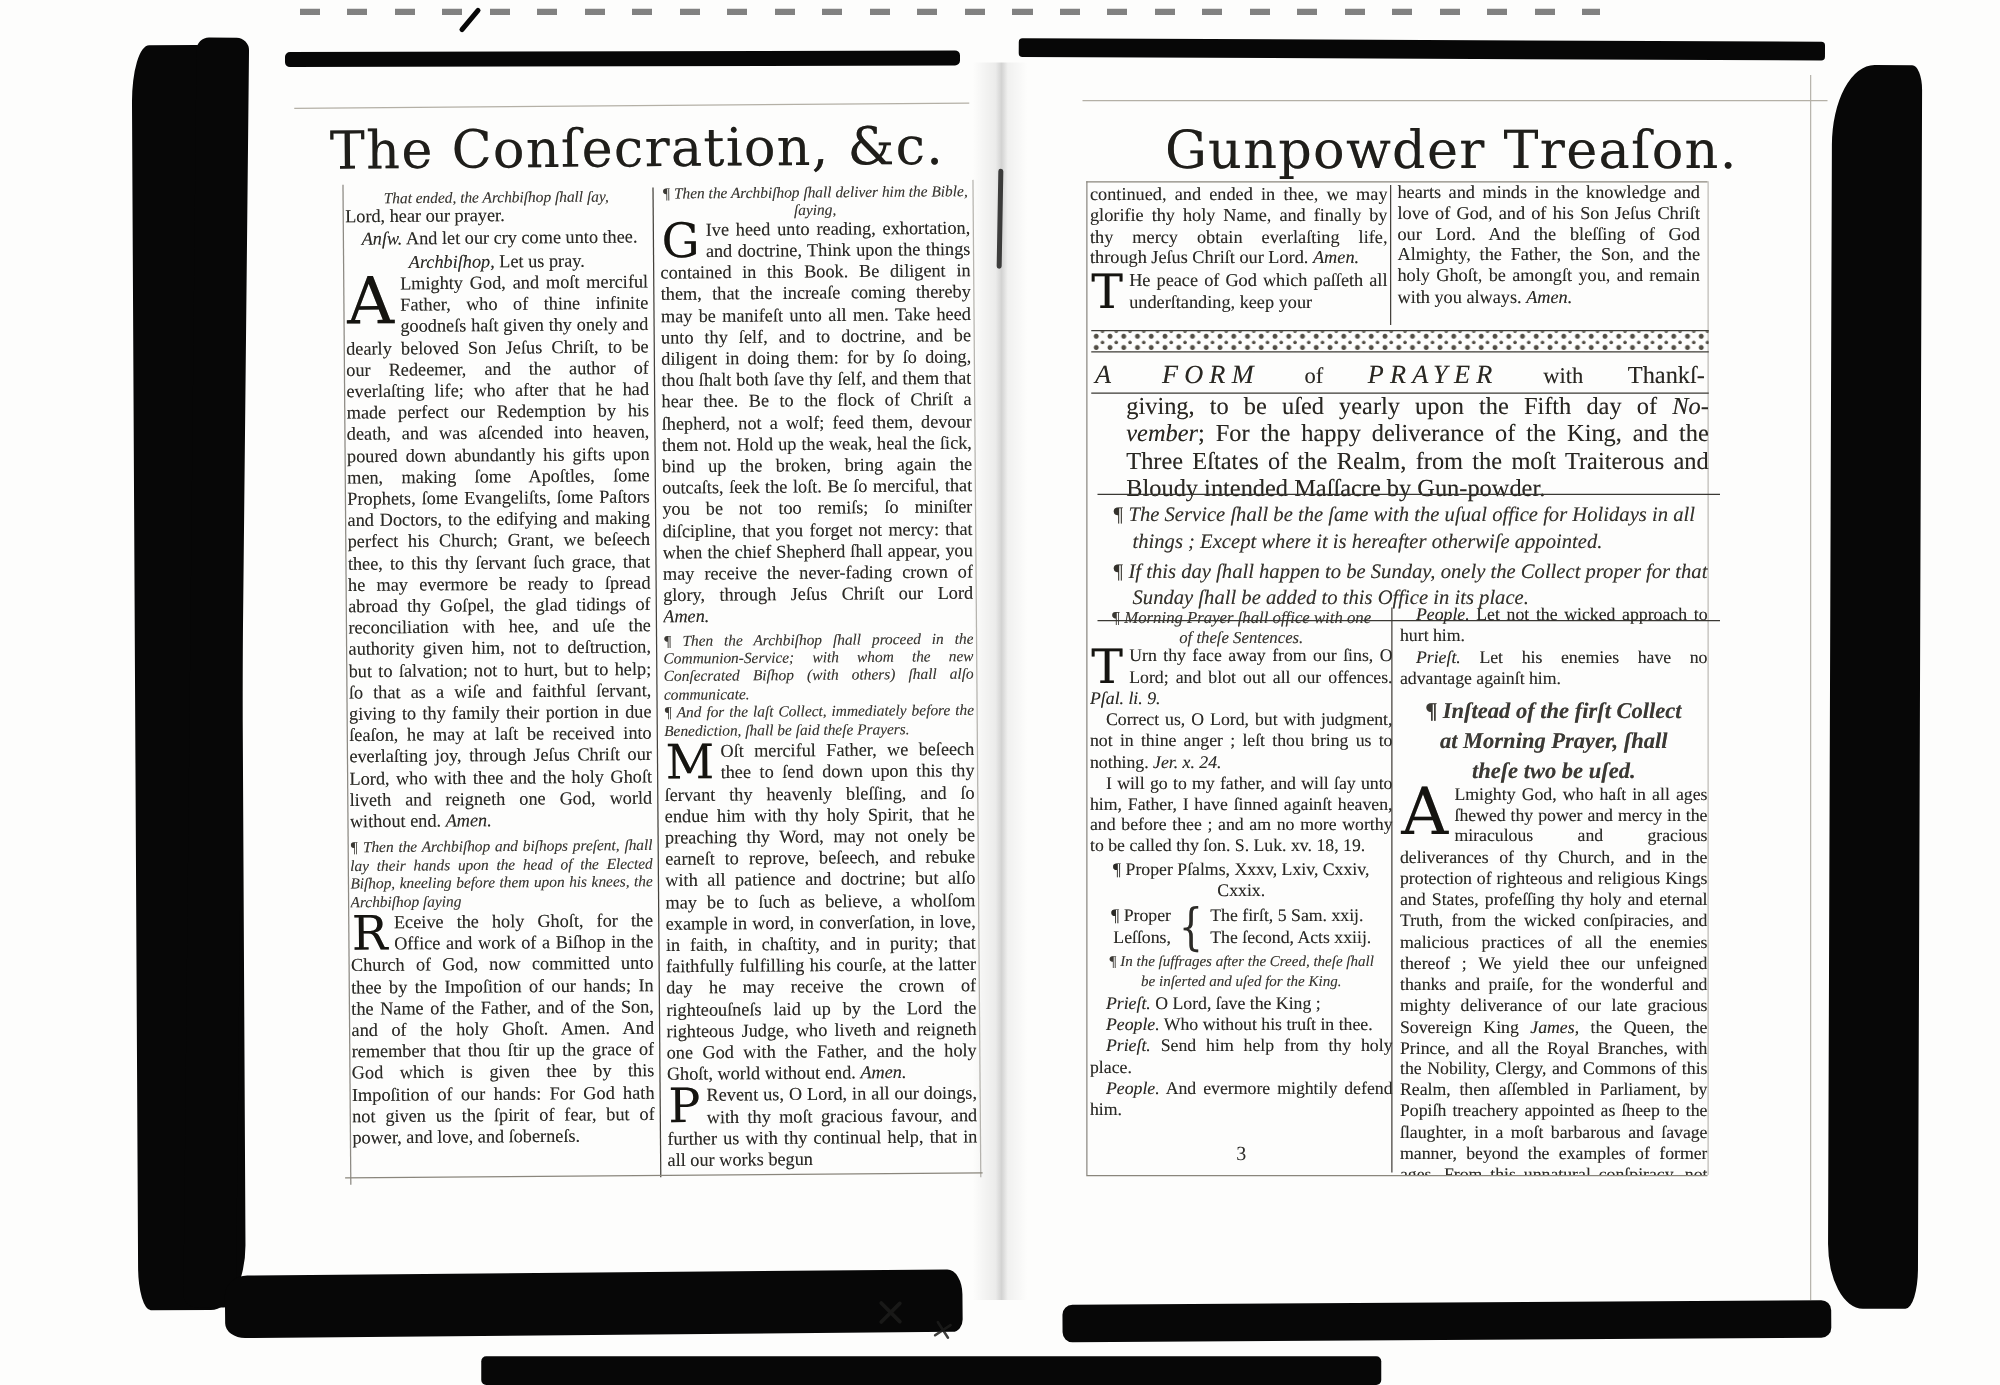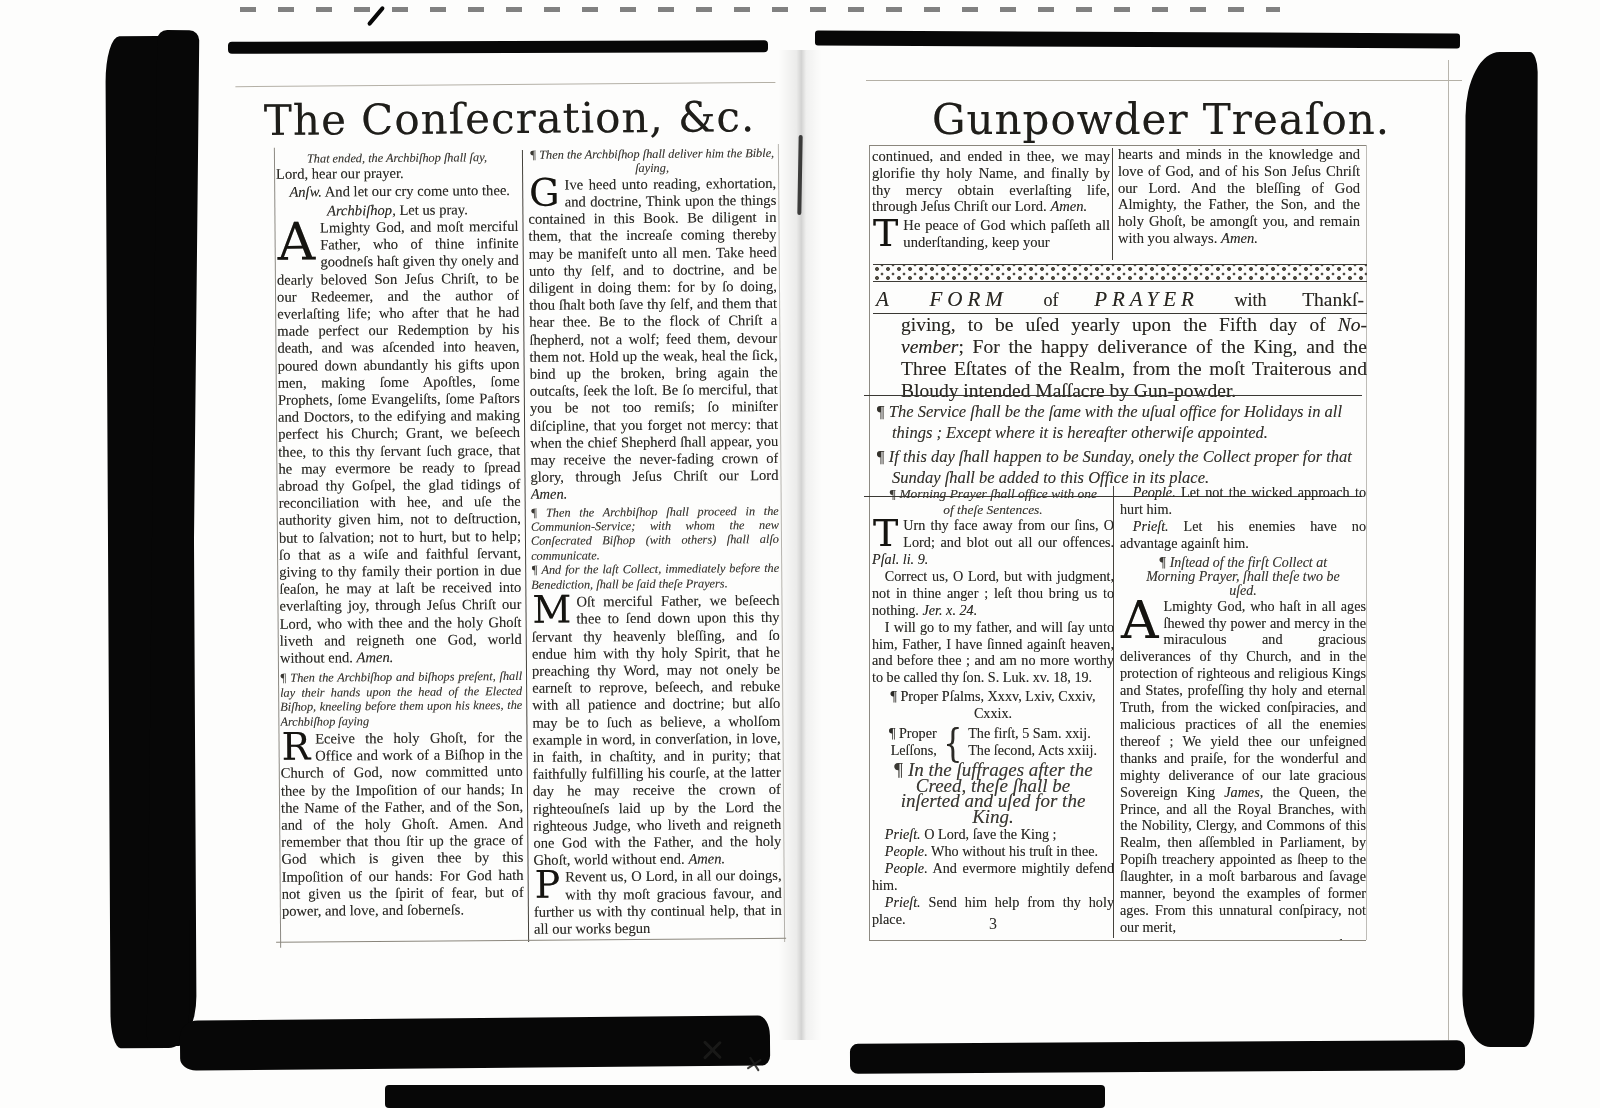--- a/index.html
+++ b/index.html
@@ -79,21 +79,21 @@
 
   .formhead { position:absolute; left:13px; top:243px; width:494px;
     font-size:19.5px; line-height:22px; color:#292722; text-shadow:0 0 .4px rgba(40,38,32,.4); }
   .h1line { display:flex; justify-content:space-between; align-items:baseline;
     border-bottom:1.4px solid #3a3833; padding:0 3px 2px 3px; }
   .h1line .caps { font-style:italic; letter-spacing:5px; font-size:21px; }
   .h1line .sm { font-size:18px; }
   .headline { text-align:justify; text-align-last:justify; padding-left:28px; }
   .headline.last { text-align-last:left; }
 
-  .bigrubrics { position:absolute; left:4px; top:350px; width:498px;
+  .bigrubrics { position:absolute; left:18px; top:350px; width:498px;
     border-top:1.6px solid #3a3833; border-bottom:1.6px solid #3a3833; padding:6px 2px 8px 2px; }
   .bigrubric { font-style:italic; font-size:16.5px; line-height:20.5px;
     color:#34322c; padding-left:26px; text-indent:-16px; text-shadow:0 0 .4px rgba(40,38,32,.4); }
 
   .lessons { display:flex; align-items:center; justify-content:center; gap:3px; margin:2px 0; }
   .lessons .lab { text-align:right; }
   .lessons .brace { font-family:"DejaVu Serif", serif; font-size:40px; line-height:36px;
     font-weight:400; transform:scaleX(.75); }
   .lessons .ll div { white-space:nowrap; }
   .pagenum { position:absolute; left:12px; top:870px; width:242px; text-align:center; font-size:16px; }
@@ -201,29 +201,29 @@
         <div class="lab">
           <div>¶ Proper</div>
           <div>Leſſons,</div>
         </div>
         <div class="brace">{</div>
         <div class="ll">
           <div>The firſt, 5 Sam. xxij.</div>
           <div>The ſecond, Acts xxiij.</div>
         </div>
       </div>
-      <p class="rubric center narrow" style="font-size:19px; line-height:15.6px;">¶ In the ſuffrages after the Creed, theſe ſhall be inſerted and uſed for the King.</p>
+      <p class="rubric center narrow" style="font-size:12px; line-height:15.6px;">¶ In the ſuffrages after the Creed, theſe ſhall be inſerted and uſed for the King.</p>
       <p class="vers mt2"><span class="it">Prieſt.</span> <span>O Lord, ſave the King ;</span></p>
       <p class="vers"><span class="it">People.</span> <span>Who without his truſt in thee.</span></p>
+      <p class="vers"><span class="it">Prieſt.</span> <span>Send him help from thy holy place.</span></p>
       <p class="vers"><span class="it">People.</span> <span>And evermore mightily defend him.</span></p>
-      <p class="vers"><span class="it">Prieſt.</span> <span>Send him help from thy holy place.</span></p>
     </div>
     <div class="pagenum">3</div>
 
     <div class="col rcol2">
       <p class="vers"><span class="it">People.</span> <span>Let not the wicked approach to hurt him.</span></p>
       <p class="vers"><span class="it">Prieſt.</span> <span>Let his enemies have no advantage againſt him.</span></p>
-      <p class="rubric center narrow mt4" style="font-size:14px; line-height:14px;">¶ Inſtead of the firſt Collect at Morning Prayer, ſhall theſe two be uſed.</p>
+      <p class="rubric center narrow mt4" style="font-size:18px; line-height:24px;font-weight:bold;">¶ Inſtead of the firſt Collect at Morning Prayer, ſhall theſe two be uſed.</p>
       <p class="prayer"><span class="dc dc-lg">A</span><span>Lmighty God, who haſt in all ages ſhewed thy power and mercy in the miraculous and gracious deliverances of thy Church, and in the protection of righteous and religious Kings and States, profeſſing thy holy and eternal Truth, from the wicked conſpiracies, and malicious practices of all the enemies thereof ; We yield thee our unfeigned thanks and praiſe, for the wonderful and mighty deliverance of our late gracious Sovereign King </span><span class="it">James</span><span>, the Queen, the Prince, and all the Royal Branches, with the Nobility, Clergy, and Commons of this Realm, then aſſembled in Parliament, by Popiſh treachery appointed as ſheep to the ſlaughter, in a moſt barbarous and ſavage manner, beyond the examples of former ages. From this unnatural conſpiracy, not our merit,</span></p>
       <div class="catchword">but</div>
     </div>
   </div>
 </div>
 
 </body></html>

